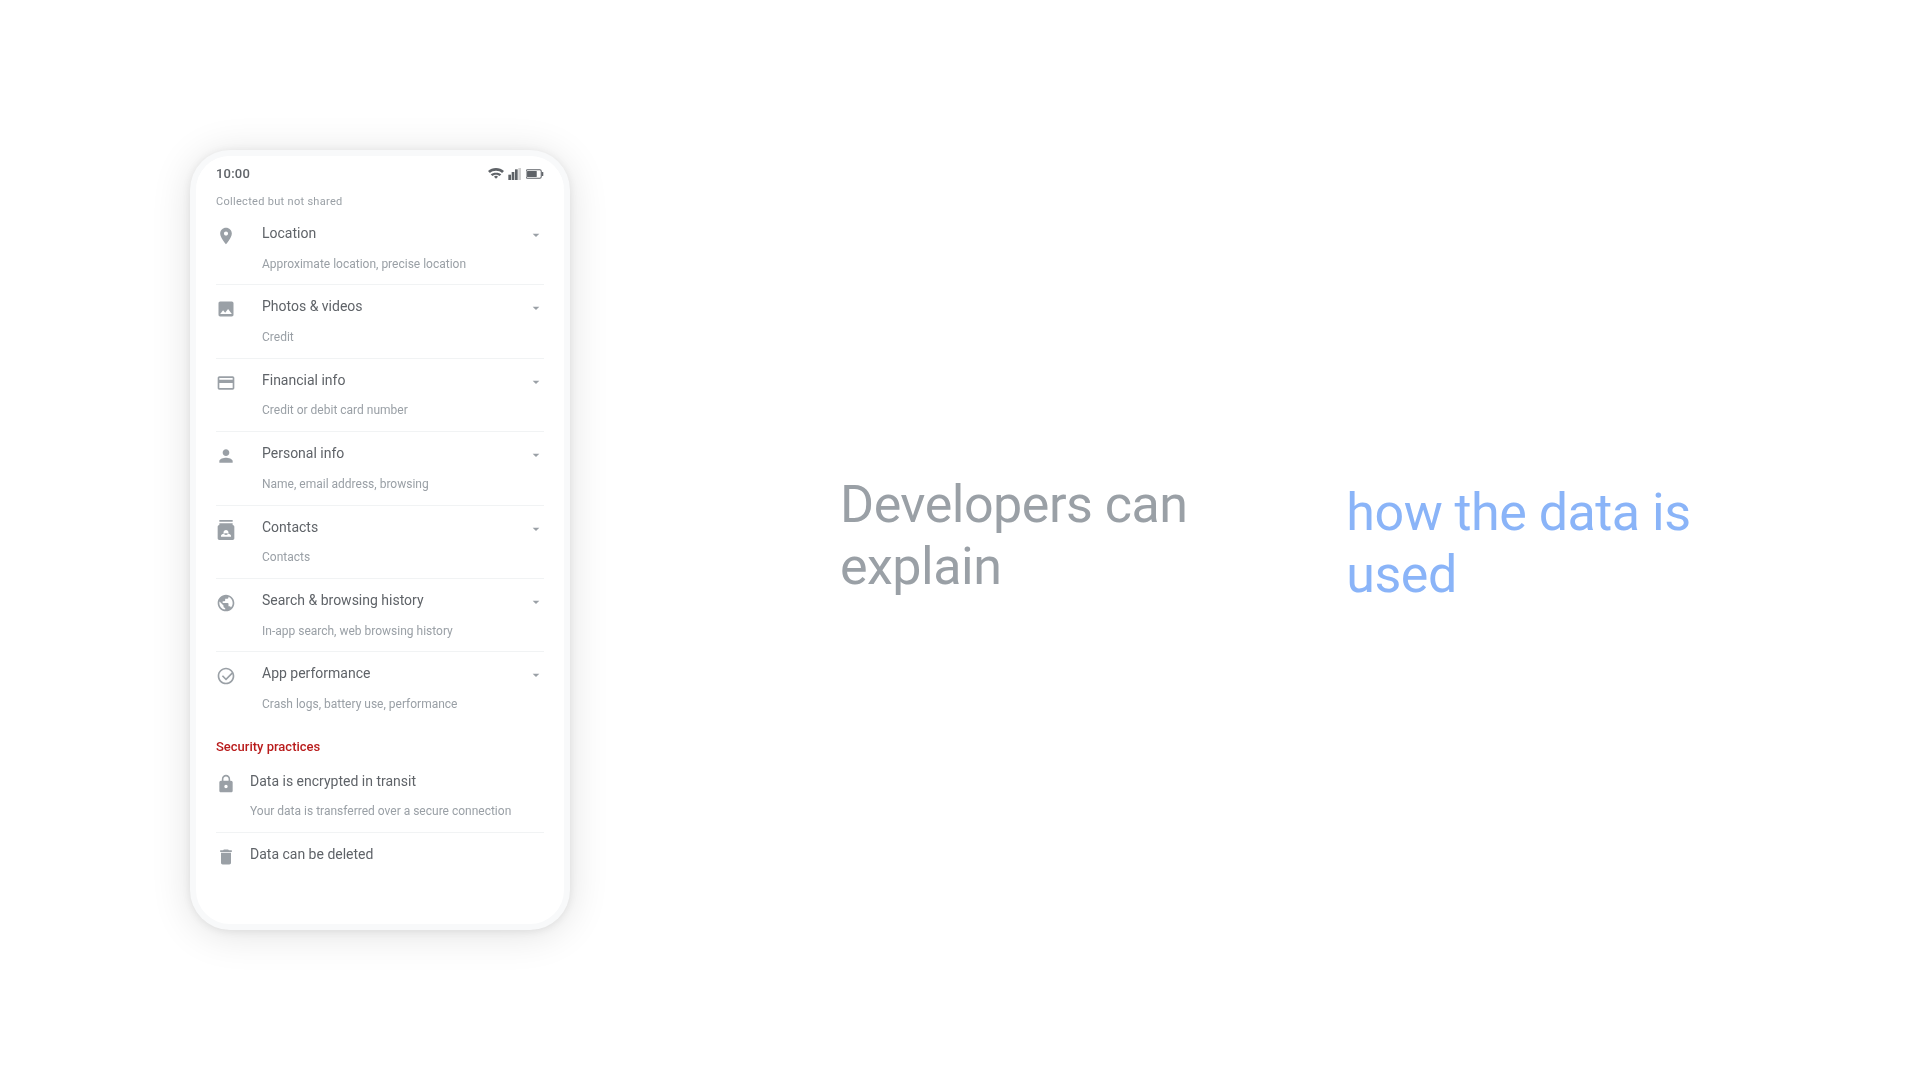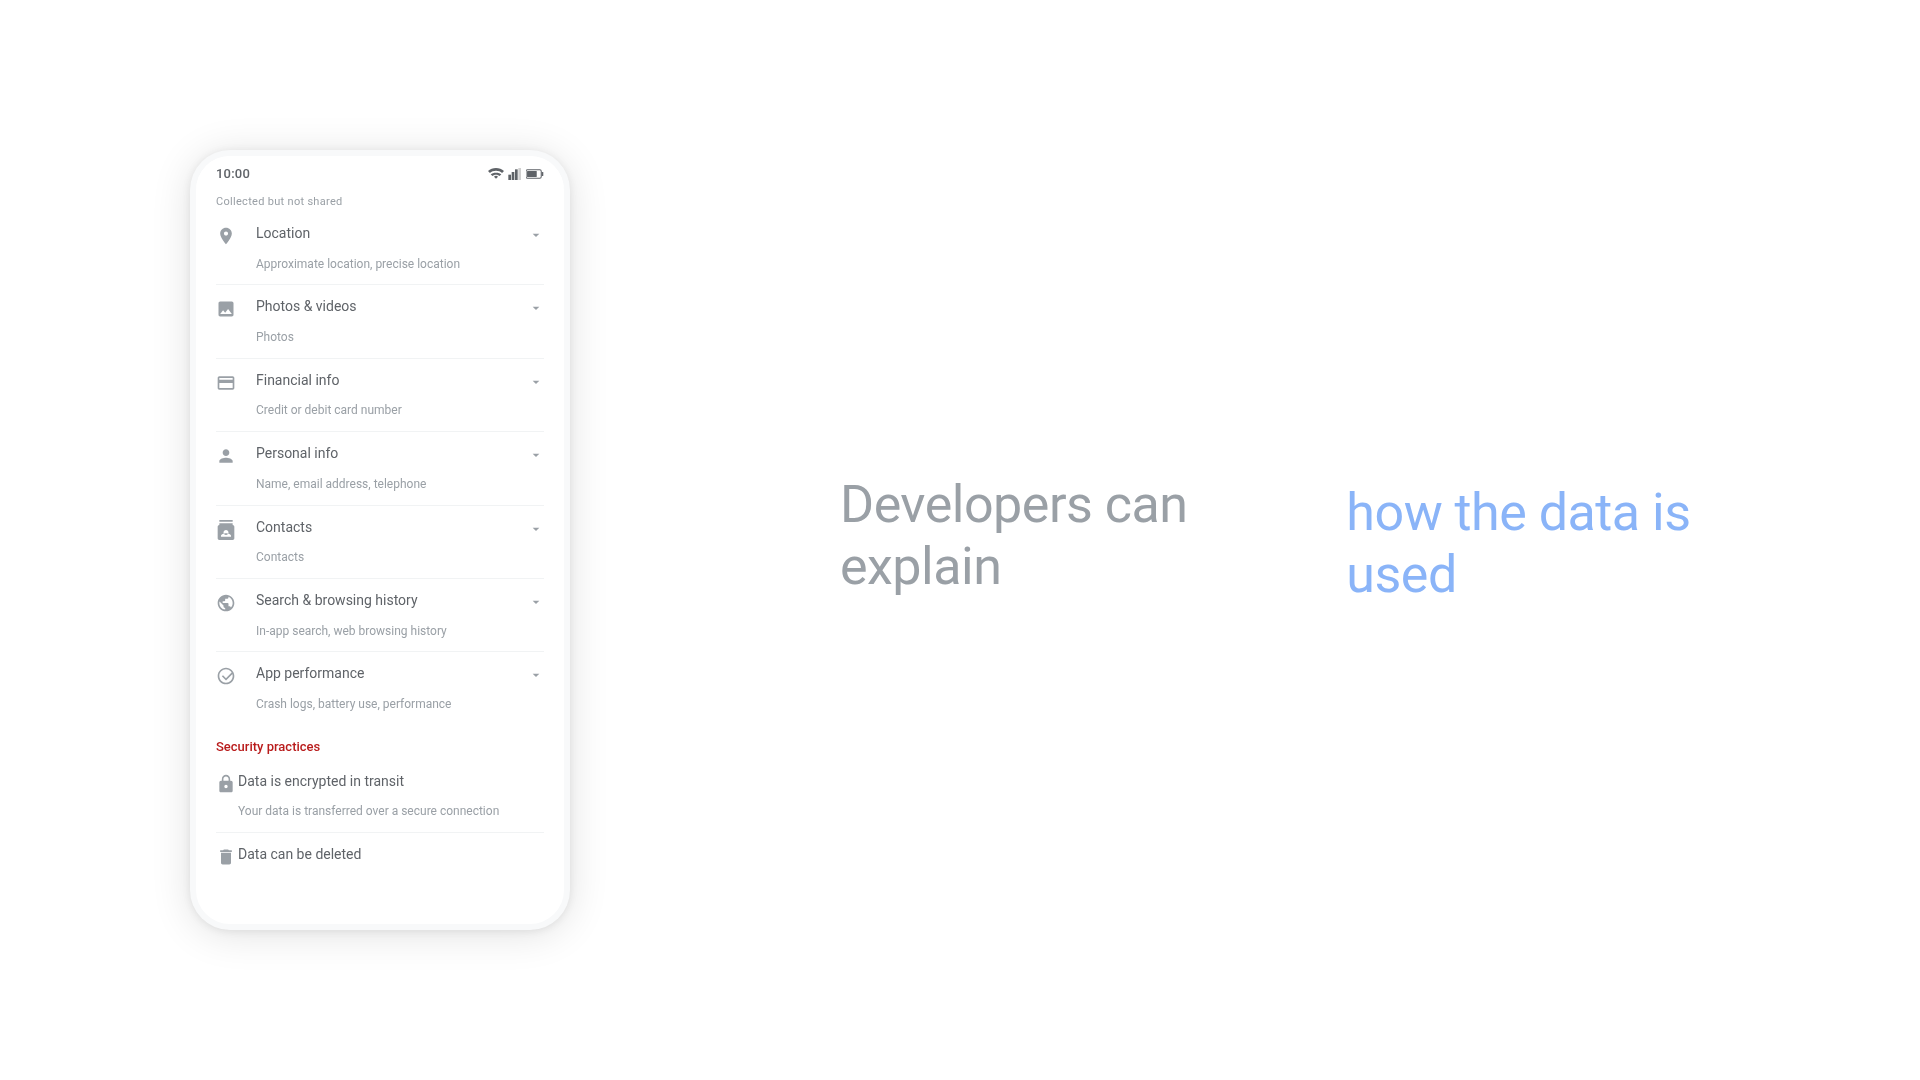--- a/index.html
+++ b/index.html
@@ -97,21 +97,21 @@
       color: #9aa0a6;
       padding: 8px 20px 6px;
       font-weight: 400;
       letter-spacing: 0.3px;
     }
 
     .data-item {
       display: flex;
       align-items: flex-start;
       padding: 10px 20px;
-      gap: 20px;
+      gap: 26px;
       cursor: pointer;
     }
 
     .data-item-icon {
       width: 20px;
       height: 20px;
       flex-shrink: 0;
       margin-top: 2px;
       color: #9aa0a6;
     }
@@ -163,21 +163,21 @@
       font-size: 13px;
       color: #b91c1c;
       padding: 16px 20px 8px;
       font-weight: 500;
     }
 
     .security-item {
       display: flex;
       align-items: flex-start;
       padding: 10px 20px;
-      gap: 2px;
+      gap: 14px;
     }
 
     .security-item-icon svg {
       width: 20px;
       height: 20px;
       fill: #9aa0a6;
     }
 
     
     .text-section {
@@ -261,21 +261,21 @@
           <div class="divider"></div>
 
           <div class="data-item">
             <div class="data-item-icon">
               <svg viewBox="0 0 24 24">
                   <path d="M21 19V5c0-1.1-.9-2-2-2H5c-1.1 0-2 .9-2 2v14c0 1.1.9 2 2 2h14c1.1 0 2-.9 2-2zM8.5 13.5l2.5 3.01L14.5 12l4.5 6H5l3.5-4.5z"></path>
                 </svg>
             </div>
             <div class="data-item-content">
               <div class="data-item-title">Photos &amp; videos</div>
-              <div class="data-item-subtitle">Photos</div>
+              <div class="data-item-subtitle">Credit</div>
             </div>
             <div class="data-item-chevron">
               <svg viewBox="0 0 24 24">
                   <path d="M7 10l5 5 5-5z"></path>
                 </svg>
             </div>
           </div>
 
           <div class="divider"></div>
 
@@ -299,21 +299,21 @@
           <div class="divider"></div>
 
           <div class="data-item">
             <div class="data-item-icon">
               <svg viewBox="0 0 24 24">
                   <path d="M12 12c2.21 0 4-1.79 4-4s-1.79-4-4-4-4 1.79-4 4 1.79 4 4 4zm0 2c-2.67 0-8 1.34-8 4v2h16v-2c0-2.66-5.33-4-8-4z"></path>
                 </svg>
             </div>
             <div class="data-item-content">
               <div class="data-item-title">Personal info</div>
-              <div class="data-item-subtitle">Name, email address, telephone</div>
+              <div class="data-item-subtitle">Name, email address, browsing</div>
             </div>
             <div class="data-item-chevron">
               <svg viewBox="0 0 24 24">
                   <path d="M7 10l5 5 5-5z"></path>
                 </svg>
             </div>
           </div>
 
           <div class="divider"></div>
 

